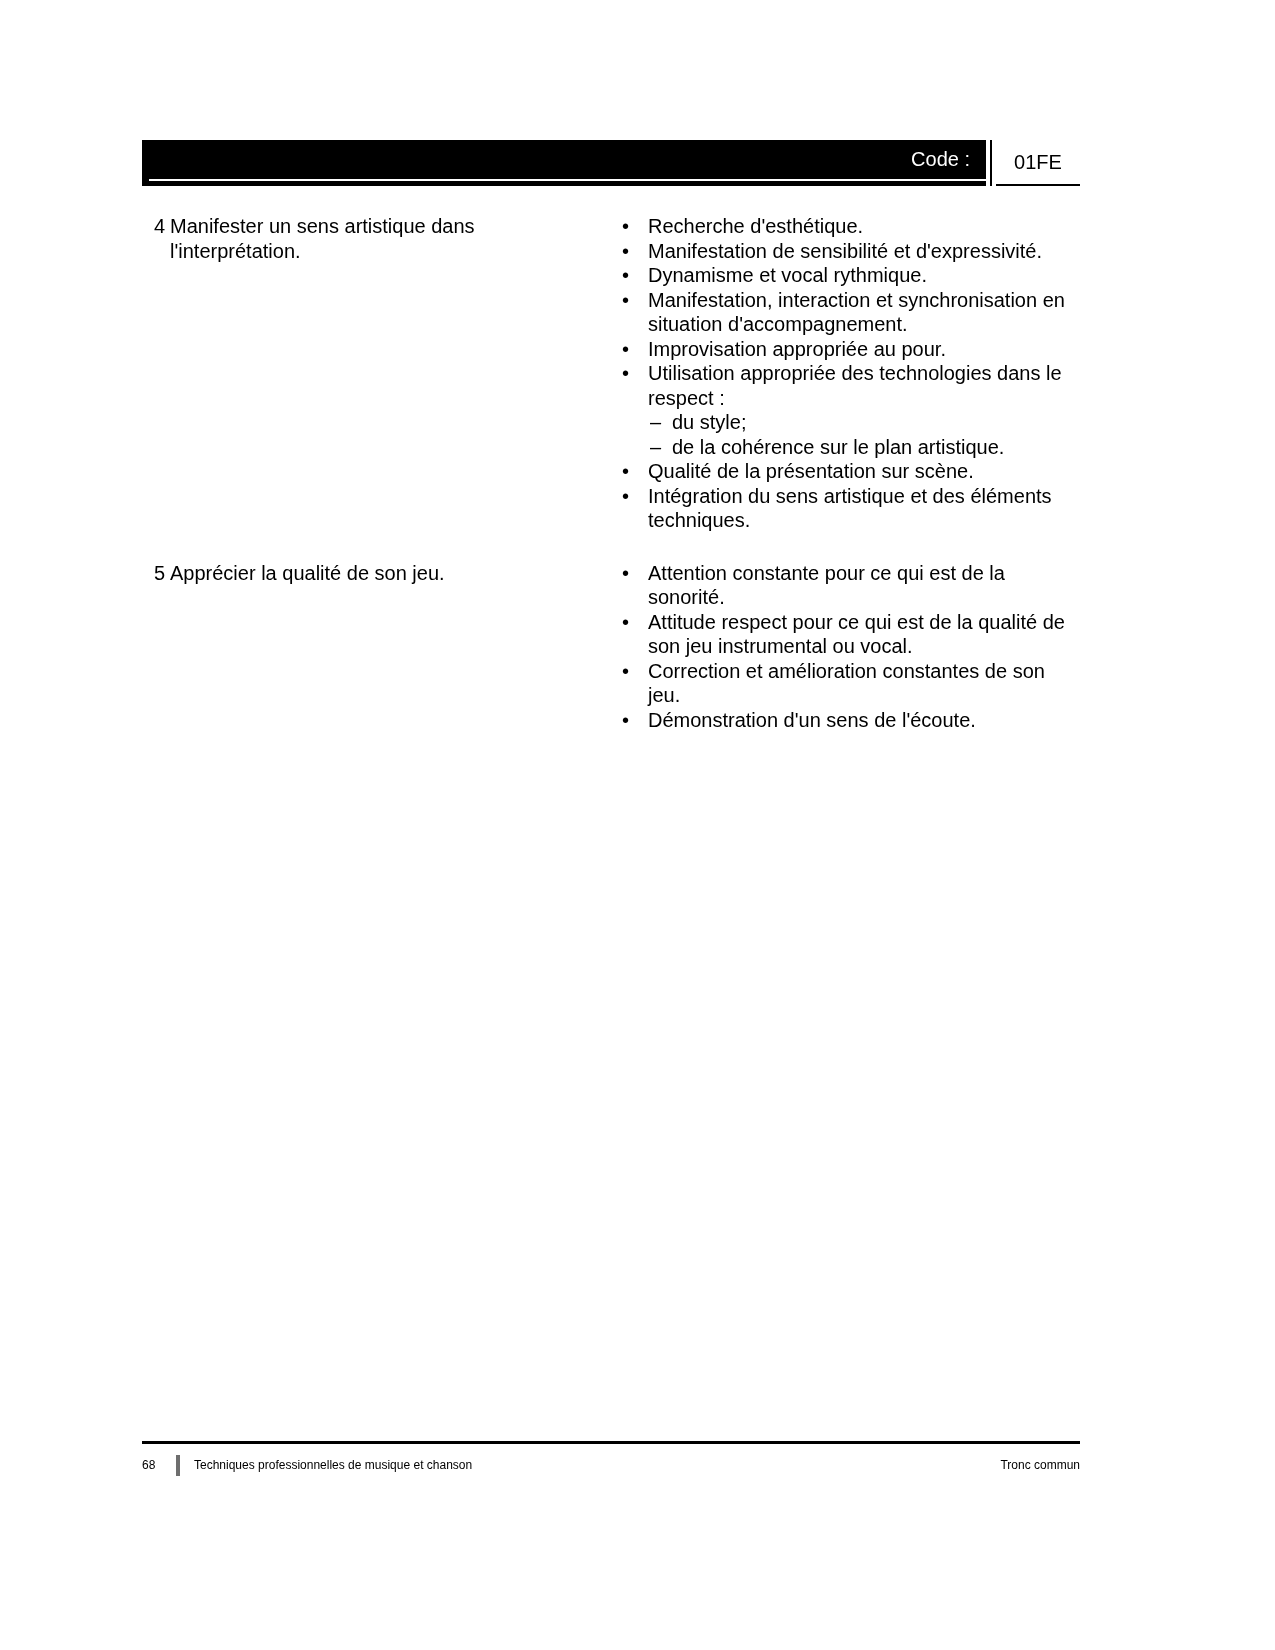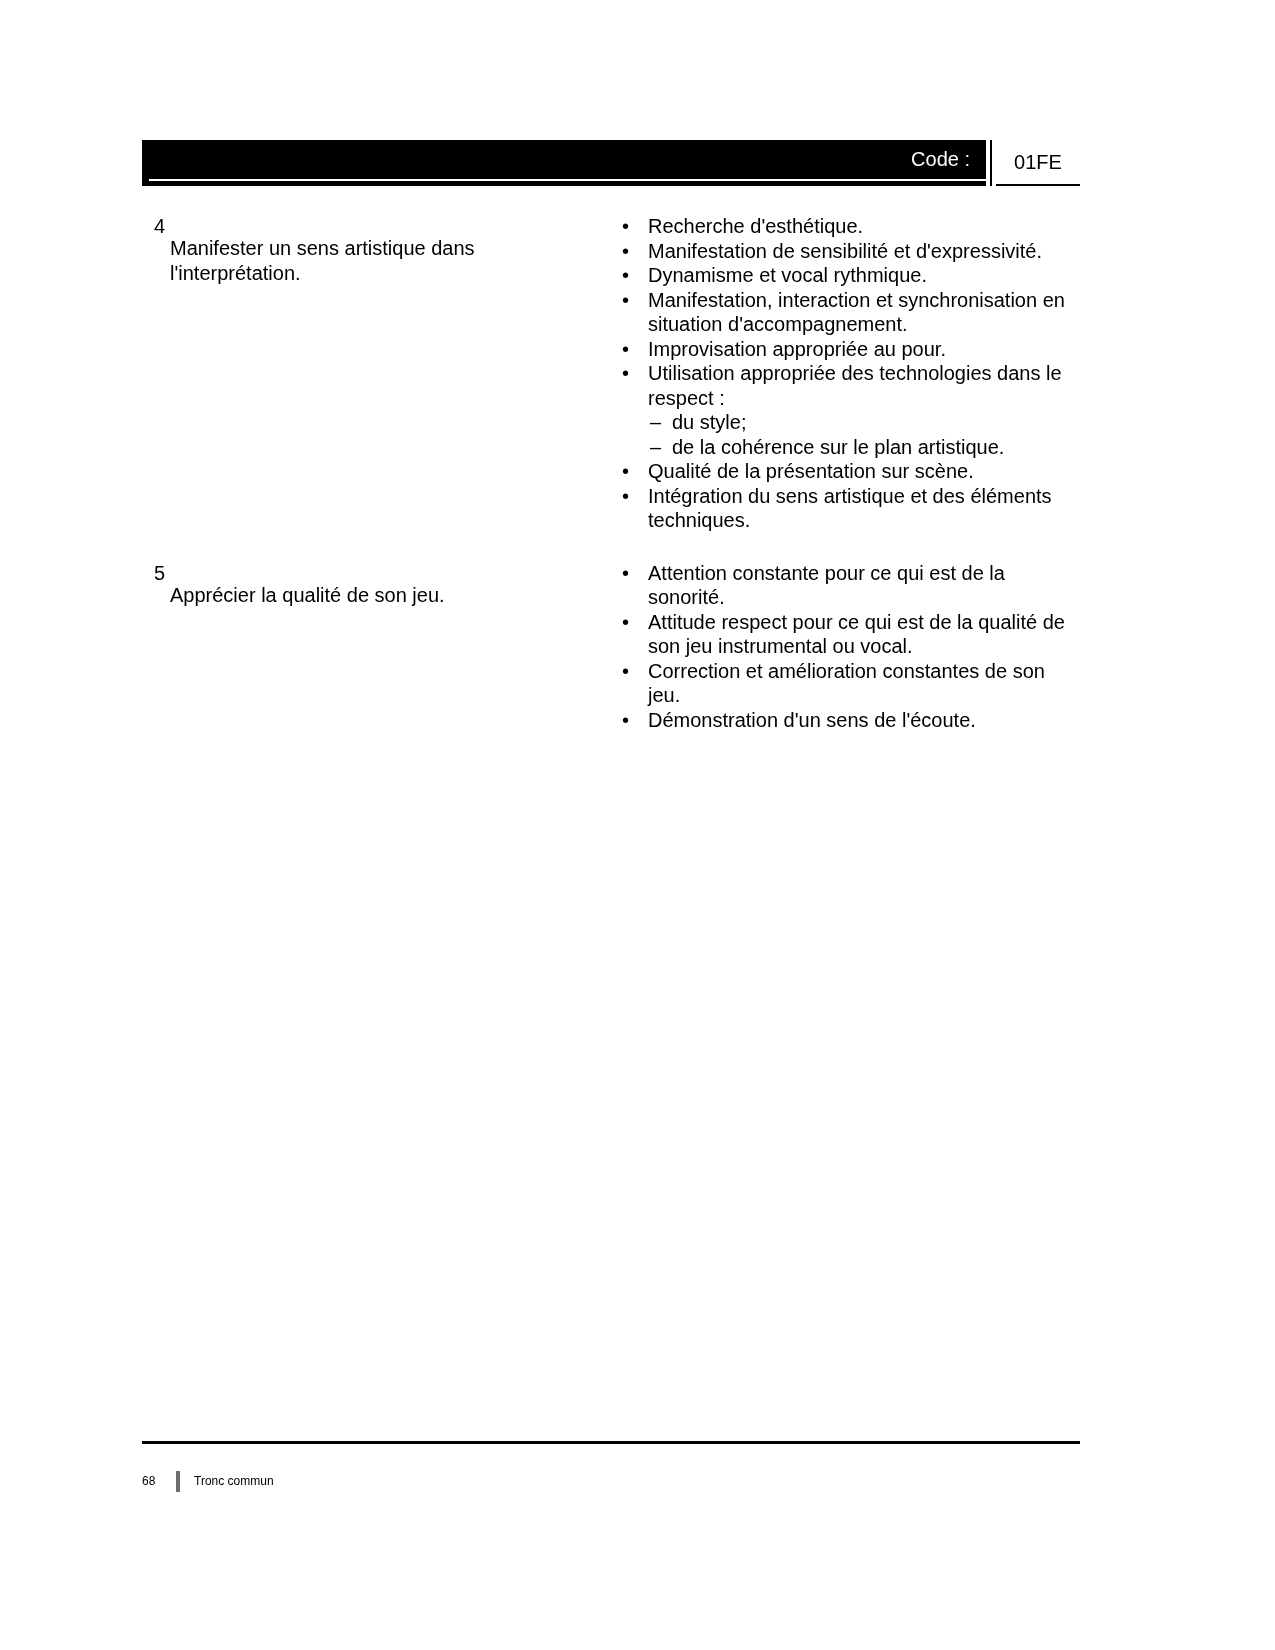--- a/index.html
+++ b/index.html
@@ -77,42 +77,42 @@
     font-size: 20px;
     line-height: 24.5px;
   }
   .row {
     display: grid;
     grid-template-columns: 28px 452px 1fr;
     align-items: start;
   }
   .row + .row { margin-top: 28px; }
   .row-number { padding-left: 12px; }
-  .objective { max-width: 332px; margin-top: 22px; }
+  .objective { max-width: 332px; }
 
   .bullet-list { list-style: none; }
   .bullet-item { display: flex; }
   .bullet-marker { flex: 0 0 26px; }
   .bullet-text { flex: 1 1 auto; }
   .sub-list { list-style: none; margin-left: 2px; }
   .sub-item { display: flex; }
   .sub-marker { flex: 0 0 22px; }
 
   
   .footer {
     position: absolute;
     left: 142px;
     right: 195px;
     top: 1441px;
   }
   .footer-line { height: 3px; background: #000000; }
   .footer-row {
     display: flex;
     align-items: center;
-    margin-top: 27px;
+    margin-top: 11px;
     font-size: 12px;
     line-height: 15px;
   }
   .footer-pagenum { min-width: 22px; }
   .footer-divider {
     width: 4px;
     height: 21px;
     background: #6e6e6e;
     margin: 0 14px 0 12px;
   }
@@ -214,17 +214,18 @@
       </ul>
     </section>
 
   </main>
 
   <footer class="footer">
     <div class="footer-line"></div>
     <div class="footer-row">
       <span class="footer-pagenum">68</span>
       <span class="footer-divider"></span>
+      <span class="footer-title">Techniques professionnelles de musique et chanson</span>
       <span class="footer-right">Tronc commun</span>
     </div>
   </footer>
 
 </div>
 
 </body></html>

